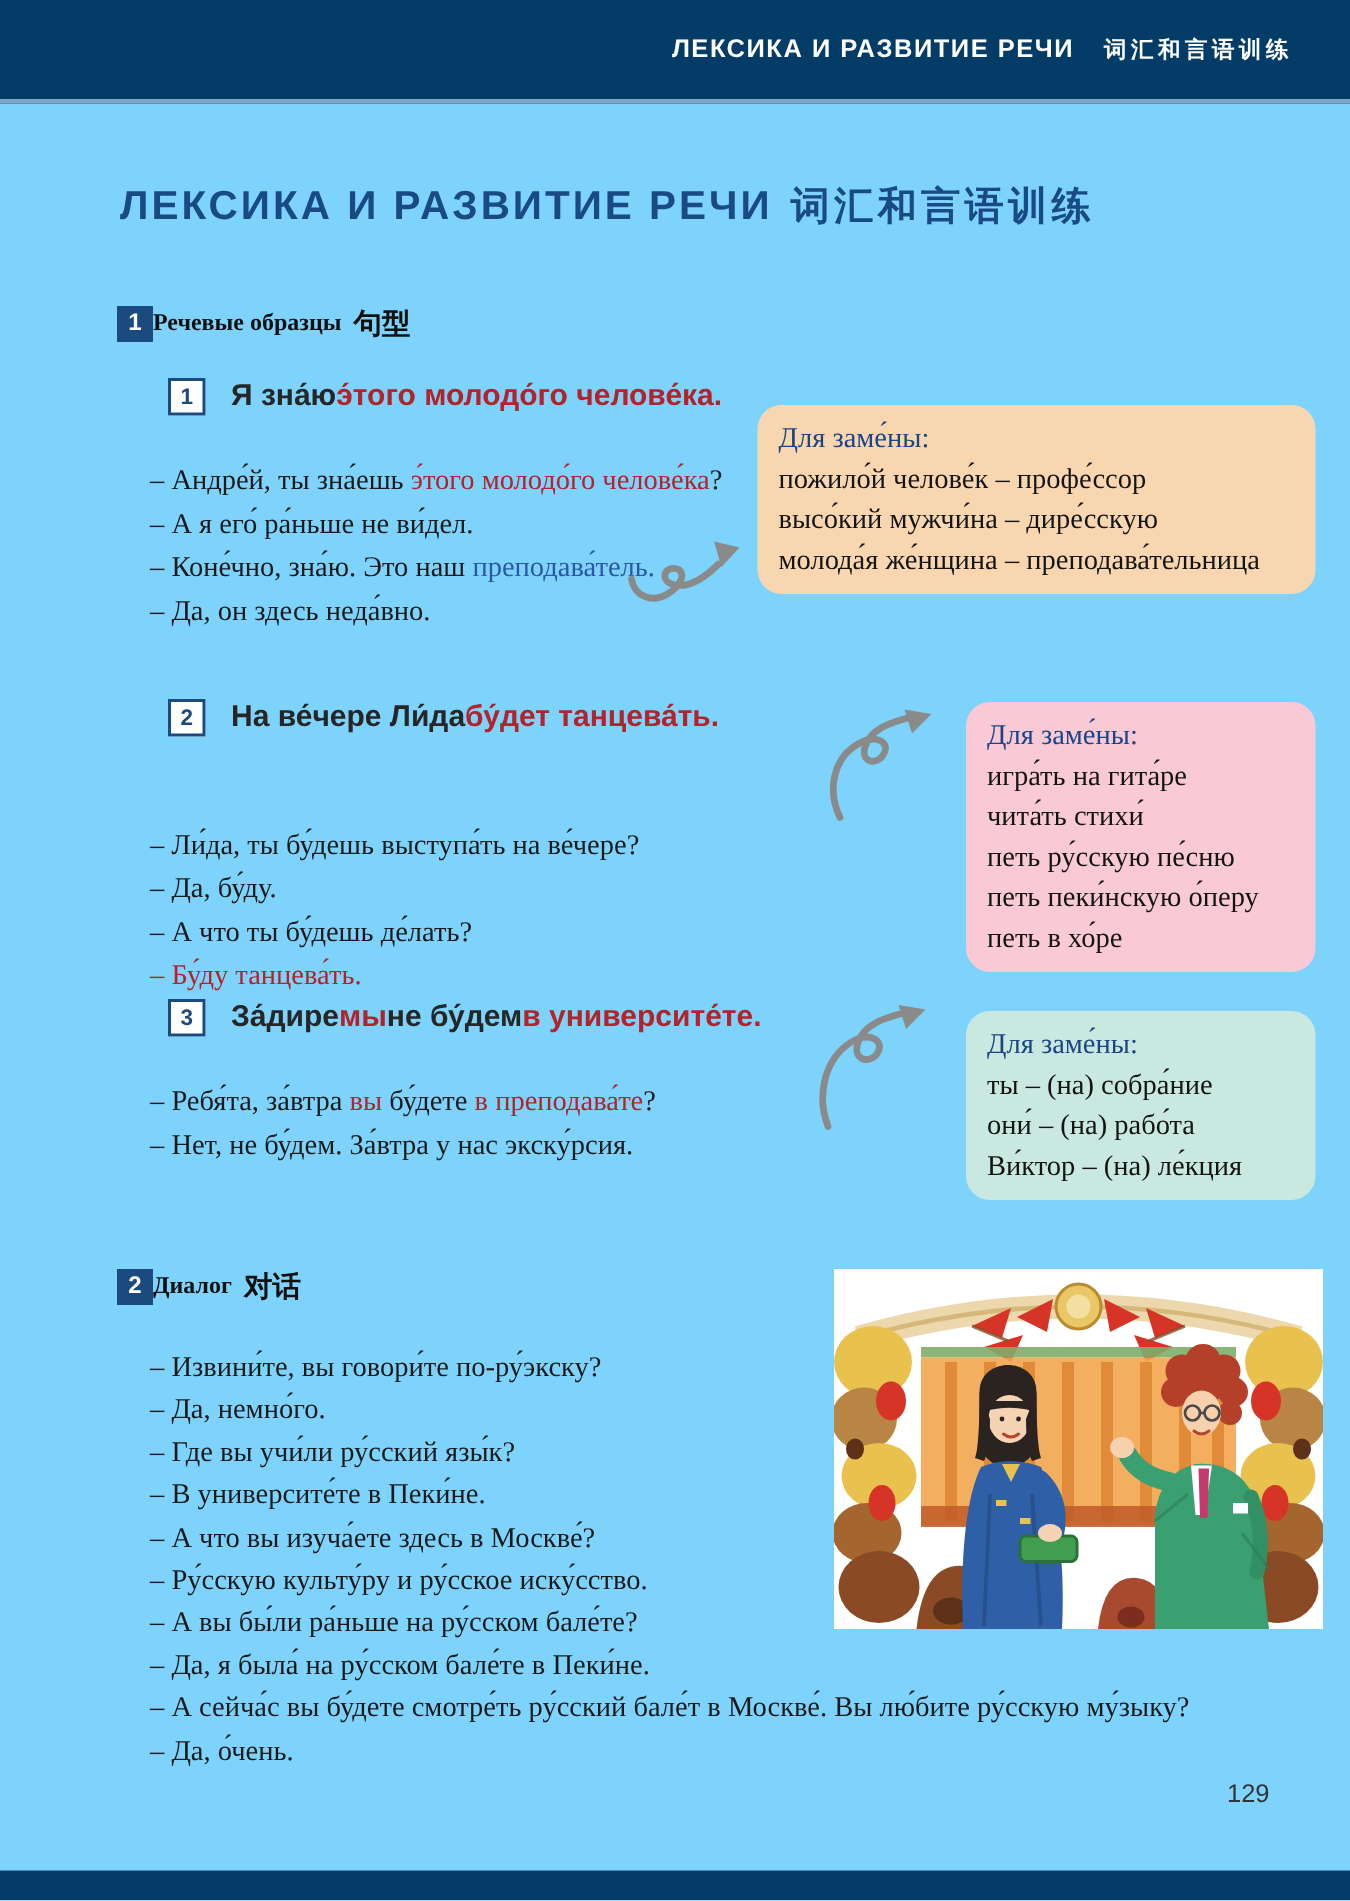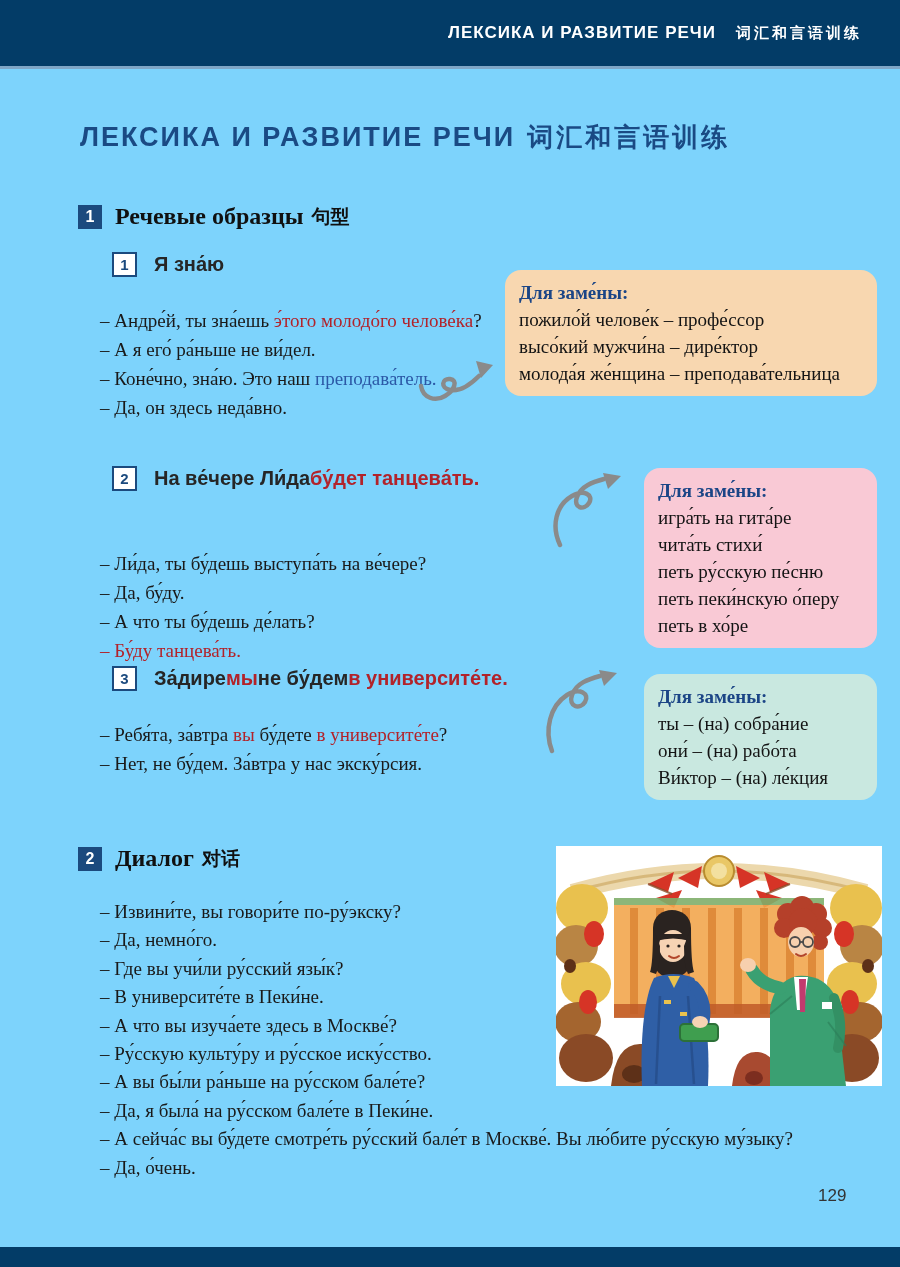--- a/index.html
+++ b/index.html
@@ -19,41 +19,41 @@
   .pagetitle{position:absolute;left:80px;top:120px;white-space:nowrap;
              font-family:"Liberation Sans",sans-serif;font-weight:bold;color:#1a4a84;}
   .pagetitle .ru{font-size:27px;letter-spacing:2px;}
   .pagetitle .zh{font-size:26px;letter-spacing:3px;margin-left:12px;}
 
   
   .sec{position:absolute;display:flex;align-items:center;}
   .sec .badge{width:24px;height:24px;background:#1b4a7e;color:#fff;flex:0 0 auto;
               font-family:"Liberation Sans",sans-serif;font-weight:bold;font-size:16px;
               display:flex;align-items:center;justify-content:center;}
-  .sec .t{margin-left:13px;font-weight:bold;font-size:24px;color:#101010;}
+  .sec .t{font-weight:bold;font-size:16px;color:#101010;}
   .sec .tzh{margin-left:8px;font-weight:bold;font-size:19px;color:#101010;}
 
   
   .ex{position:absolute;display:flex;align-items:center;white-space:nowrap;
       font-family:"Liberation Sans",sans-serif;font-weight:bold;font-size:20px;color:#262626;}
   .ex .num{width:21px;height:21px;border:2px solid #1b4a7e;background:#fff;color:#1b4a7e;
            font-size:15px;display:flex;align-items:center;justify-content:center;margin-right:17px;flex:0 0 auto;}
 
   .red{color:#b2232a;}
   .blue{color:#2b58a6;}
 
   
   .dlg{position:absolute;font-size:19px;line-height:29px;color:#1a1a1a;white-space:nowrap;}
   .dlg p{margin:0;}
   .dlg2 p{line-height:28.4px;}
 
   
   .callout{position:absolute;border-radius:16px;padding:9px 14px;font-size:19px;
            line-height:27px;color:#141414;}
-  .callout .ch{color:#1b4586;font-weight:bold;}
+  .callout .ch{color:#1b4586;font-weight:normal;}
   .callout p{margin:0;}
   .c1{background:#f8d7b0;left:505px;top:270px;width:372px;box-sizing:border-box;}
   .c2{background:#f9c9d5;left:644px;top:468px;width:233px;box-sizing:border-box;}
   .c3{background:#c9e8e0;left:644px;top:674px;width:233px;box-sizing:border-box;}
 
   .arrow{position:absolute;}
 
   .pagenum{position:absolute;left:818px;top:1186px;font-family:"Liberation Sans",sans-serif;
            font-size:17px;color:#333;}
   .footbar{position:absolute;left:0;top:1247px;width:900px;height:20px;background:#033c67;}
@@ -76,38 +76,39 @@
 
   <div class="sec" style="left:78px;top:203px;">
     <span class="badge">1</span>
     <span class="t">Речевые образцы</span>
     <span class="tzh">句型</span>
   </div>
 
   <div class="ex" style="left:112px;top:252px;">
     <span class="num">1</span>
     <span>Я зна́ю </span>
+    <span class="red">э́того молодо́го челове́ка.</span>
   </div>
 
   <div class="dlg" style="left:100px;top:306px;">
     <p><span>– Андре́й, ты зна́ешь </span><span class="red">э́того молодо́го челове́ка</span><span>?</span></p>
     <p><span>– А я его́ ра́ньше не ви́дел.</span></p>
     <p><span>– Коне́чно, зна́ю. Это наш </span><span class="blue">преподава́тель.</span></p>
     <p><span>– Да, он здесь неда́вно.</span></p>
   </div>
 
   <svg class="arrow" style="left:418px;top:352px;" width="78" height="54" viewBox="0 0 78 54">
     <path d="M3,34 C5,46 17,50 27,44 C37,38 40,28 32,27 C24,26 22,36 32,38 C42,40 52,33 61,24" fill="none" stroke="#8a8a8a" stroke-width="4.5" stroke-linecap="round"></path>
     <polygon points="75,13 58,9 63,26" fill="#8a8a8a"></polygon>
   </svg>
 
   <div class="callout c1">
     <p class="ch">Для заме́ны:</p>
     <p>пожило́й челове́к – профе́ссор</p>
-    <p>высо́кий мужчи́на – дире́ктор</p>
+    <p>высо́кий мужчи́на – дире́сскую</p>
     <p>молода́я же́нщина – преподава́тельница</p>
   </div>
 
   <div class="ex" style="left:112px;top:466px;">
     <span class="num">2</span>
     <span>На ве́чере Ли́да </span>
     <span class="red">бу́дет танцева́ть.</span>
   </div>
 
   <div class="dlg" style="left:100px;top:513px;margin-top:36px;">
@@ -133,21 +134,21 @@
 
   <div class="ex" style="left:112px;top:666px;">
     <span class="num">3</span>
     <span>За́дире </span>
     <span class="red">мы</span>
     <span> не бу́дем </span>
     <span class="red">в университе́те.</span>
   </div>
 
   <div class="dlg" style="left:100px;top:720px;">
-    <p><span>– Ребя́та, за́втра </span><span class="red">вы</span><span> бу́дете </span><span class="red">в университе́те</span><span>?</span></p>
+    <p><span>– Ребя́та, за́втра </span><span class="red">вы</span><span> бу́дете </span><span class="red">в преподава́те</span><span>?</span></p>
     <p><span>– Нет, не бу́дем. За́втра у нас экску́рсия.</span></p>
   </div>
 
   <svg class="arrow" style="left:542px;top:668px;" width="84" height="86" viewBox="0 0 84 86">
     <path d="M10,83 C2,62 8,38 25,27 C38,19 48,26 43,34 C38,42 26,39 30,27 C34,15 47,11 58,8" fill="none" stroke="#8a8a8a" stroke-width="4.5" stroke-linecap="round"></path>
     <polygon points="75,5 57,2 62,18" fill="#8a8a8a"></polygon>
   </svg>
 
   <div class="callout c3">
     <p class="ch">Для заме́ны:</p>

